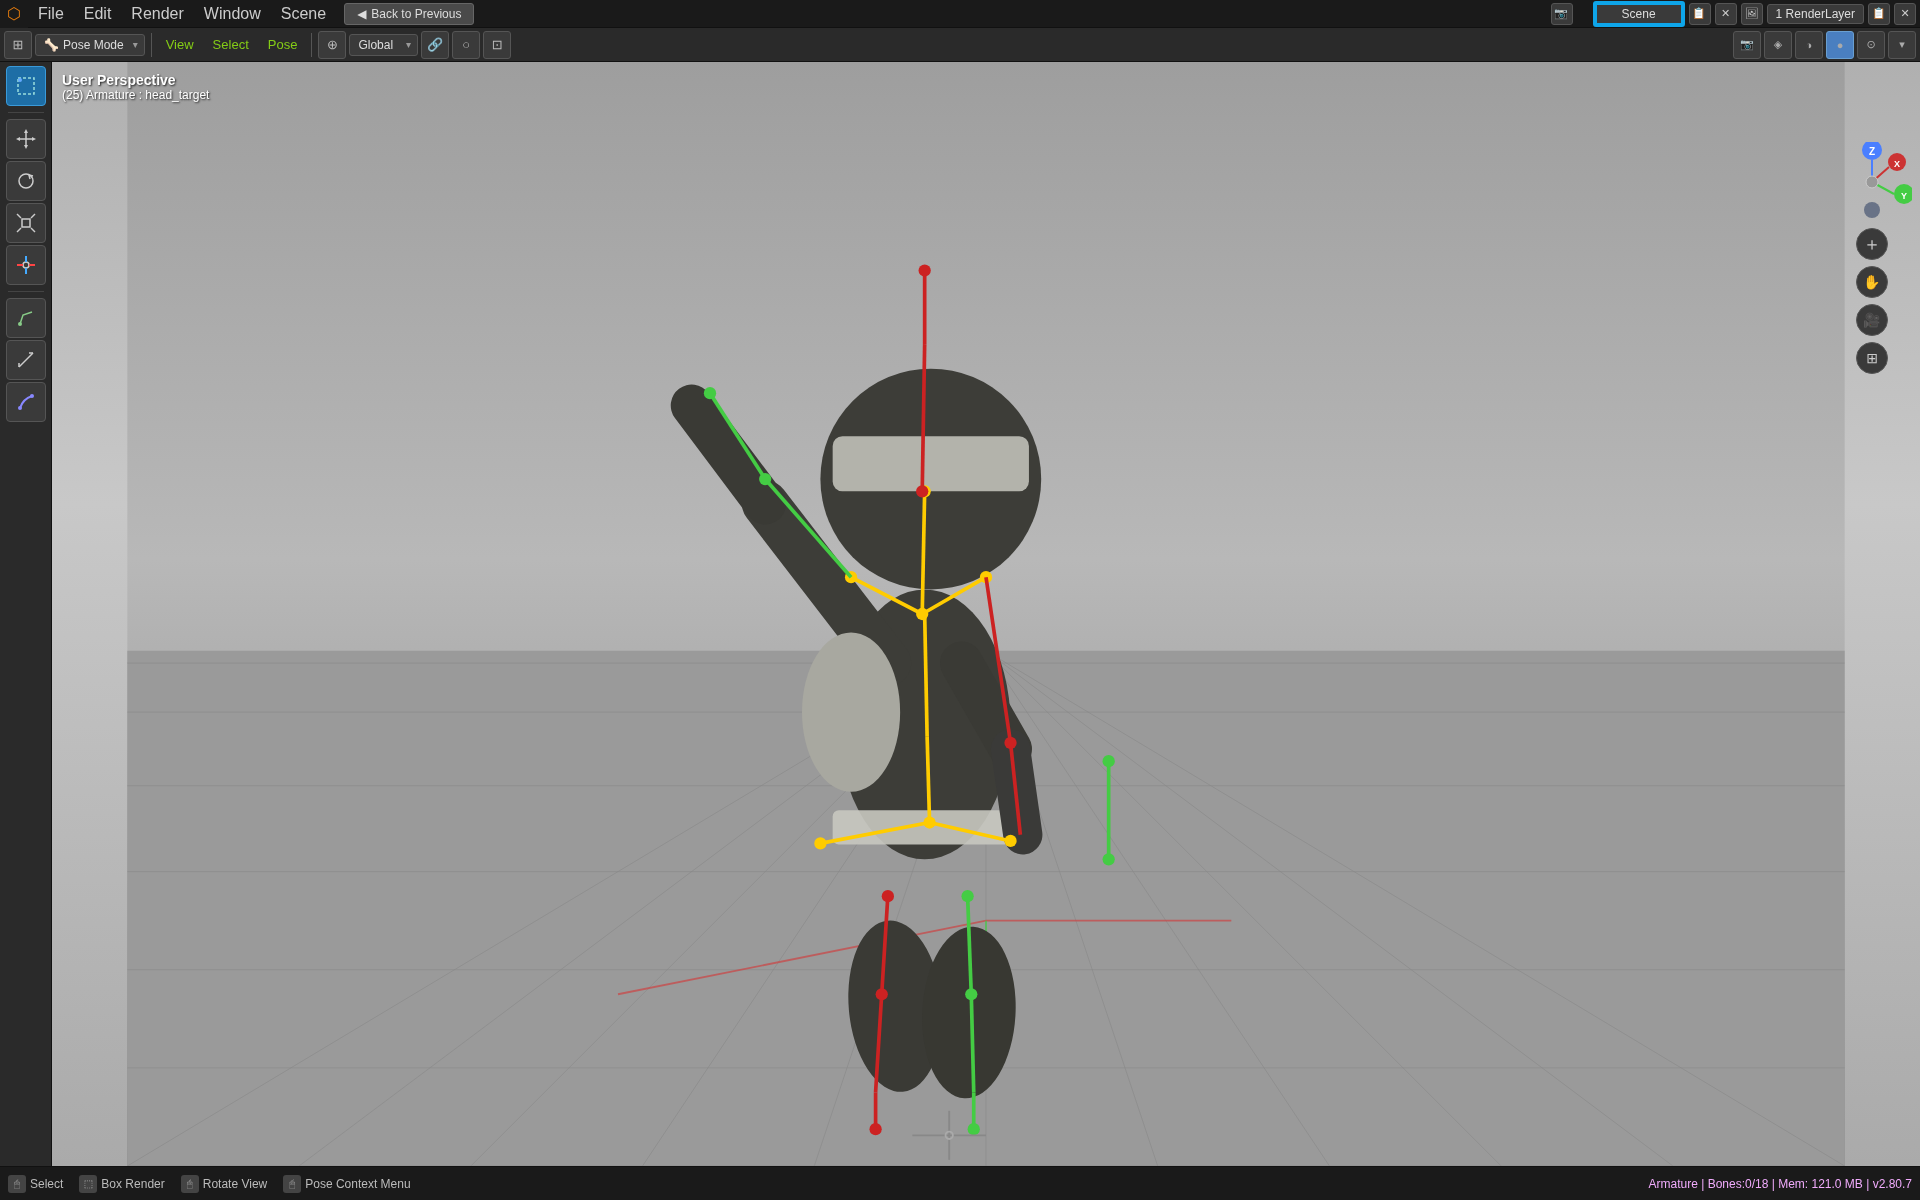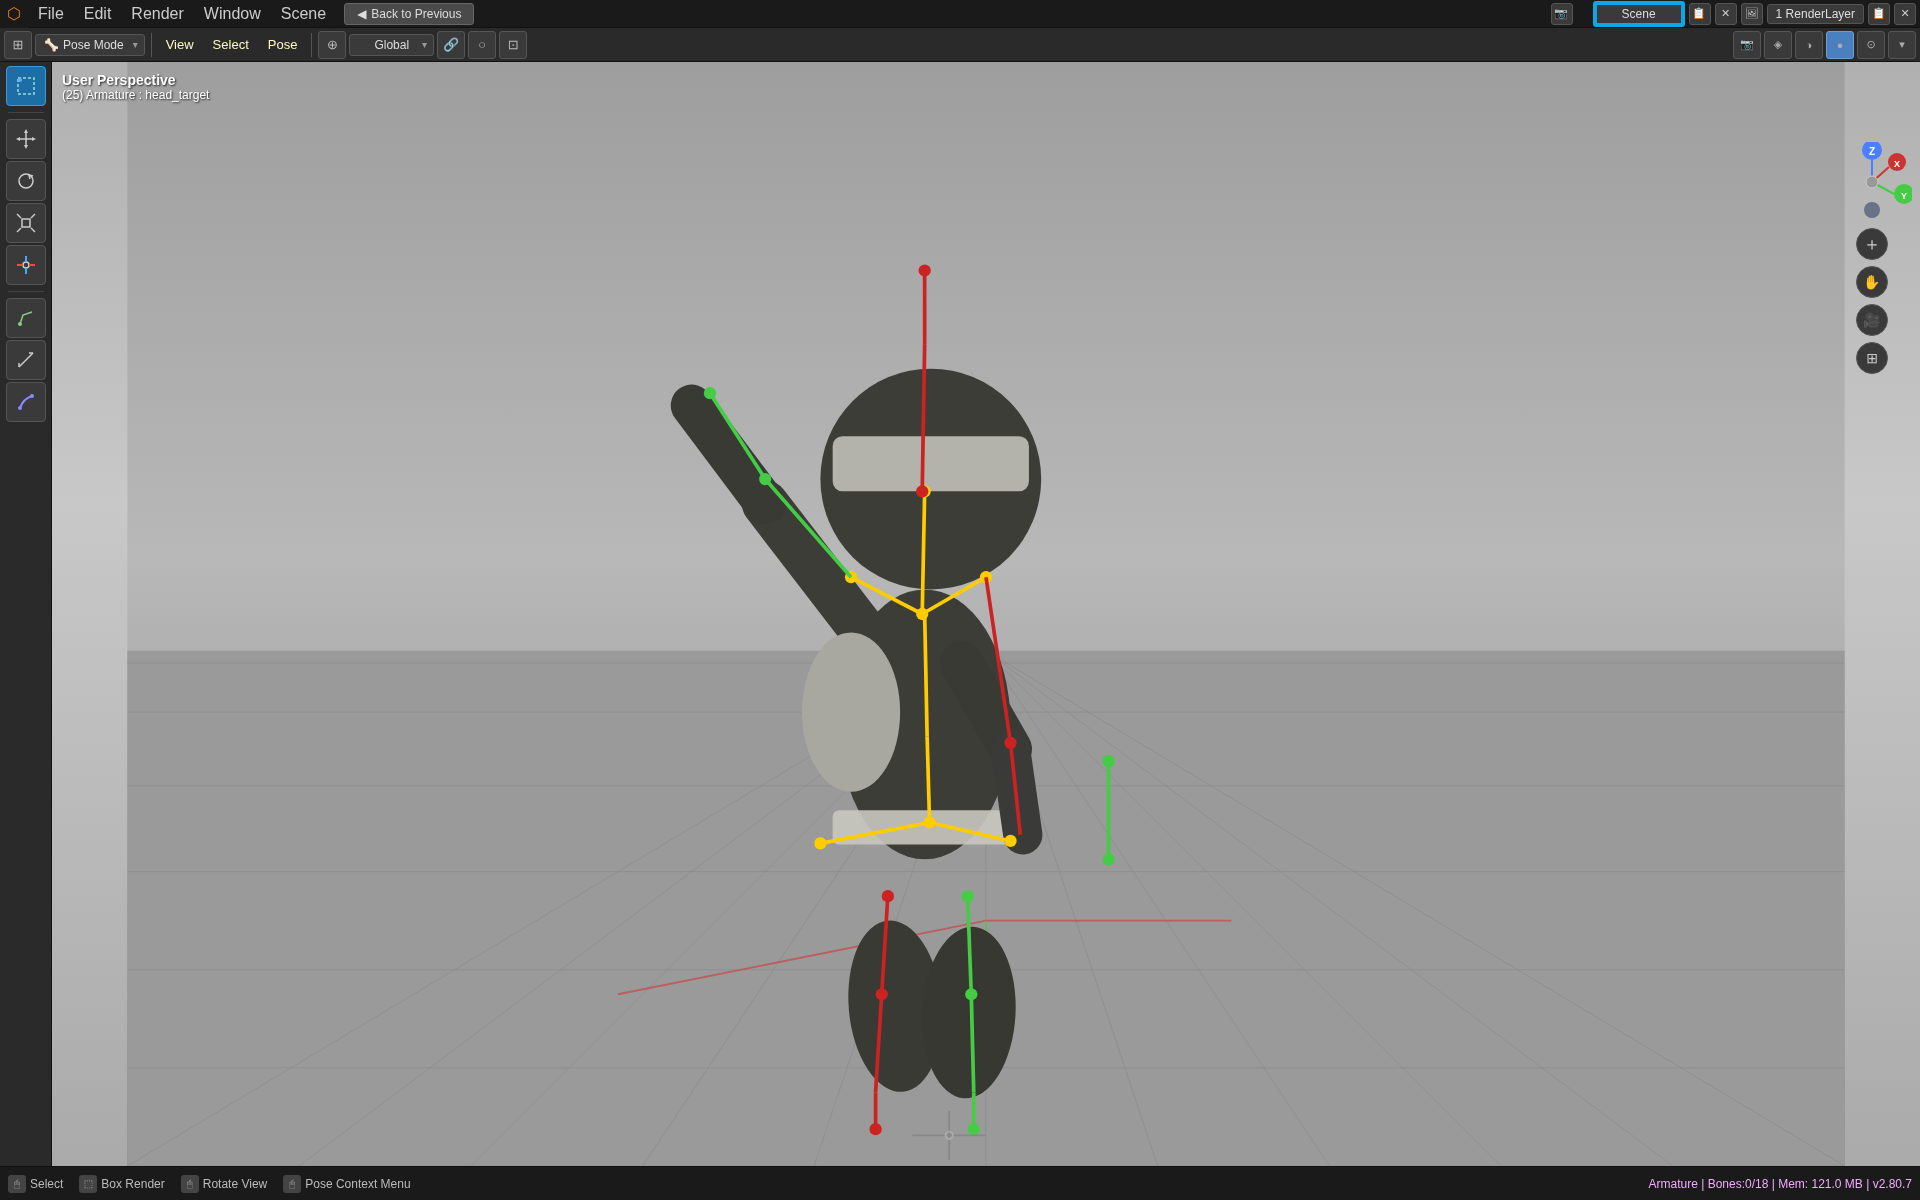--- a/index.html
+++ b/index.html
@@ -125,36 +125,36 @@
       display: flex; align-items: center; gap: 4px;
       min-width: 100px;
     }
     .dropdown-btn::after {
       content: '▾';
       position: absolute; right: 6px;
       font-size: 10px; color: #999;
     }
     .nav-label {
       padding: 4px 8px;
-      color: #fef9c3;
+      color: #84cc16;
       font-size: 13px;
       cursor: pointer;
     }
 
     .separator {
       width: 1px;
       height: 24px;
       background: #555;
       margin: 0 3px;
     }
     .global-selector {
       background: #3a3a3a;
       border: 1px solid #555;
       border-radius: 3px;
-      padding: 3px 24px 3px 24px;
+      padding: 3px 24px 3px 8px;
       color: #ddd;
       font-size: 12px;
       cursor: pointer;
       display: flex; align-items: center; gap: 4px;
       position: relative;
     }
     .global-selector::after {
       content: '▾';
       position: absolute; right: 6px;
       font-size: 10px; color: #999;

